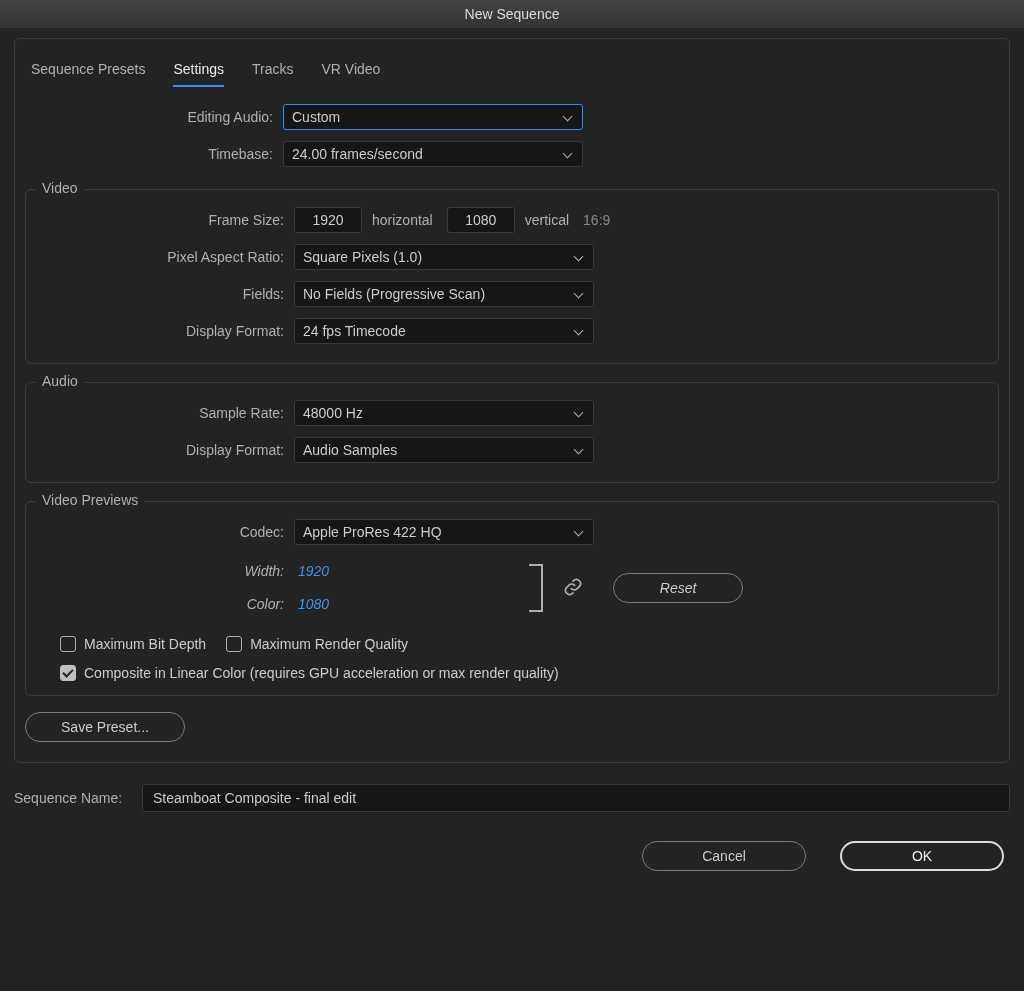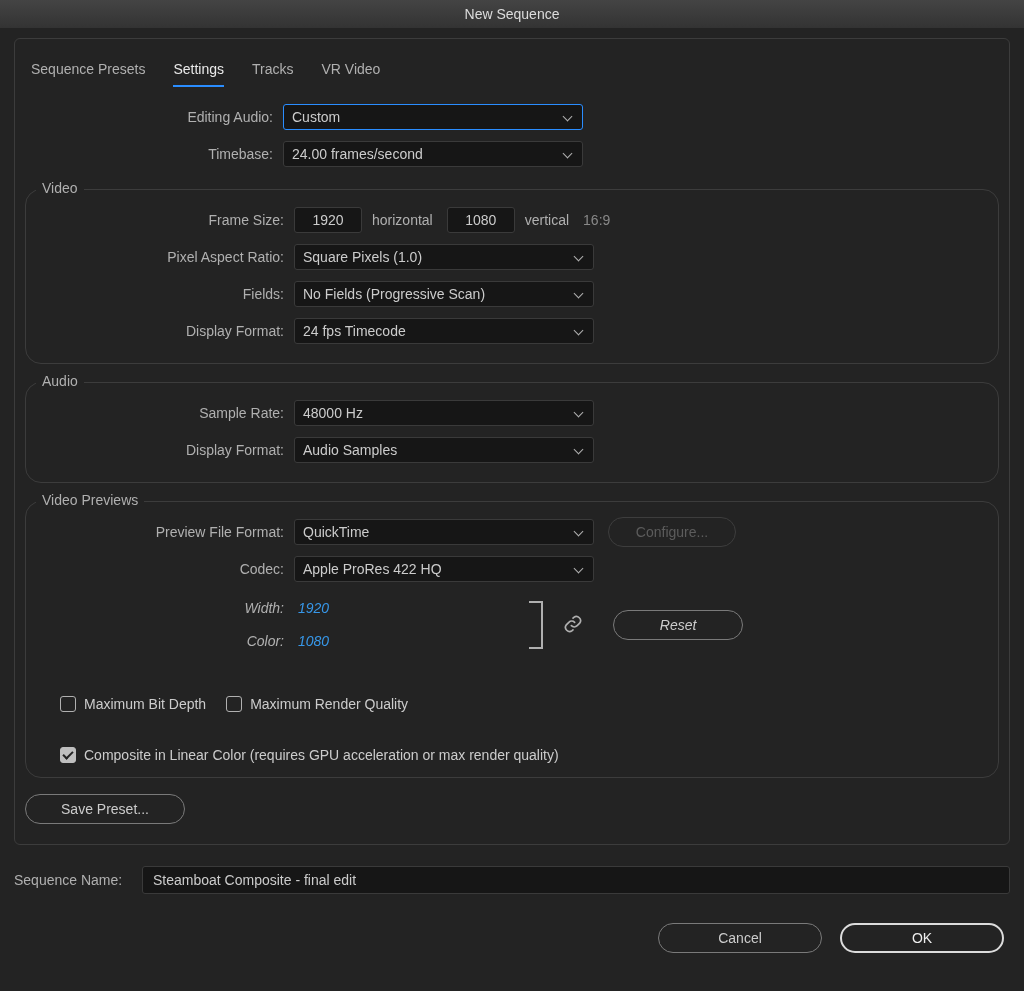--- a/index.html
+++ b/index.html
@@ -121,21 +121,21 @@
     width:68px;
     justify-content:center;
   }
   .inline-label{
     margin:0 14px 0 10px;
     color:var(--text-mid);
   }
   
   .group{
     border:1px solid var(--group-border);
-    border-radius:16px;
+    border-radius:6px;
     margin-top:18px;
     padding:10px 10px 12px 10px;
     position:relative;
   }
   .group-legend{
     position:absolute;
     top:-10px;
     left:10px;
     background:var(--bg);
     padding:0 6px;
@@ -165,21 +165,20 @@
     border:2px solid var(--ok-border);
     color:#eee;
     min-width:164px;
   }
   
   .cb{
     display:inline-flex;
     align-items:center;
     gap:8px;
     margin-right:20px;
-    margin-top:23px;
   }
   .cb-box{
     width:16px;height:16px;
     border:1px solid var(--text-mid);
     border-radius:3px;
     display:inline-flex;
     align-items:center;
     justify-content:center;
     box-sizing:border-box;
   }
@@ -216,21 +215,21 @@
     border:1px solid var(--field-border);
     border-radius:3px;
     padding:0 10px;
     color:var(--text);
     display:flex;
     align-items:center;
   }
   .footer-buttons{
     display:flex;
     justify-content:flex-end;
-    gap:18px;
+    gap:34px;
     margin-top:26px;
     padding-right:6px;
   }
 </style>
 </head>
 <body>
 
 <div class="titlebar">
   <span>New Sequence</span>
 </div>
@@ -314,29 +313,20 @@
         <div class="dropdown">
           <span>Audio Samples</span>
           <span class="chevron"></span>
         </div>
       </div>
     </div>
 
     <div class="group">
       <div class="group-legend">Video Previews</div>
 
-      <div class="row">
-        <div class="label">Preview File Format:</div>
-        <div class="dropdown">
-          <span>QuickTime</span>
-          <span class="chevron"></span>
-        </div>
-        <span style="width:14px"></span>
-        <div class="pill disabled">Configure...</div>
-      </div>
 
       <div class="row">
         <div class="label">Codec:</div>
         <div class="dropdown">
           <span>Apple ProRes 422 HQ</span>
           <span class="chevron"></span>
         </div>
       </div>
 
       <div style="display:flex;align-items:center;margin-top:4px;font-style:italic;">

